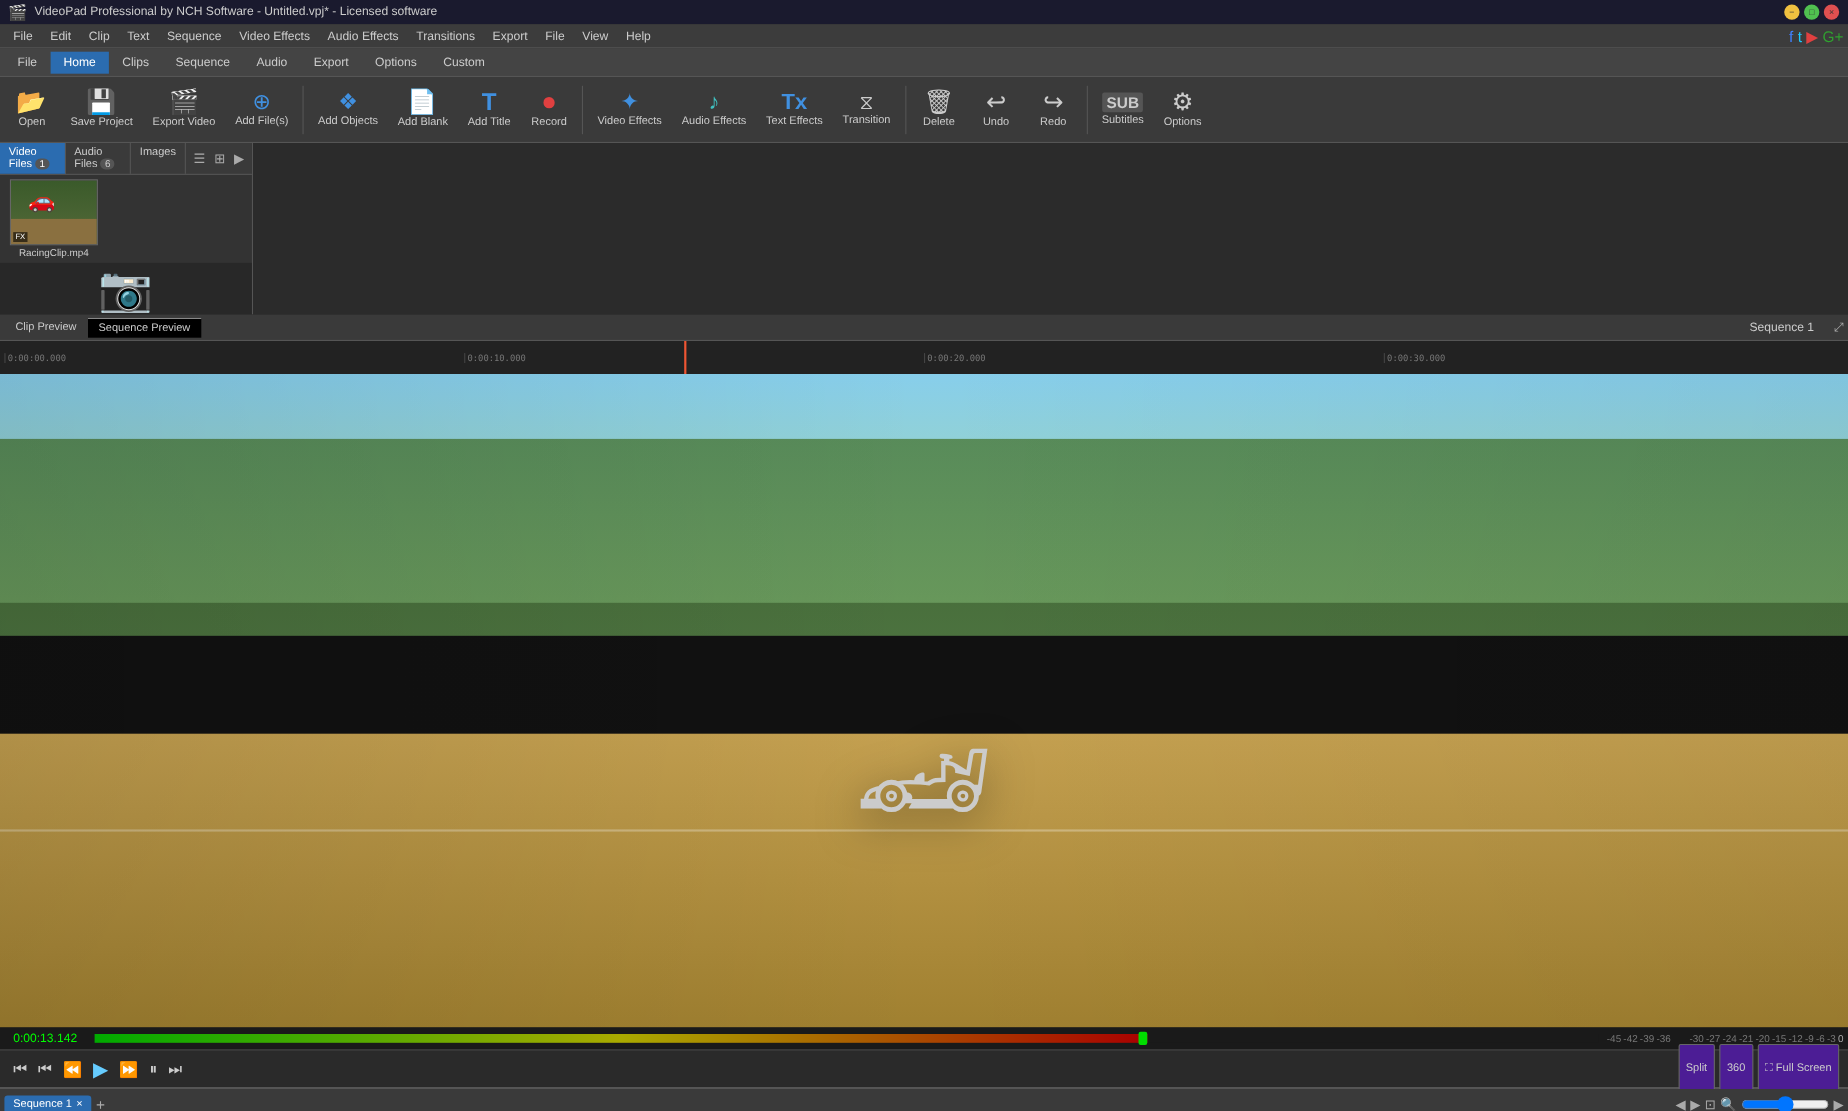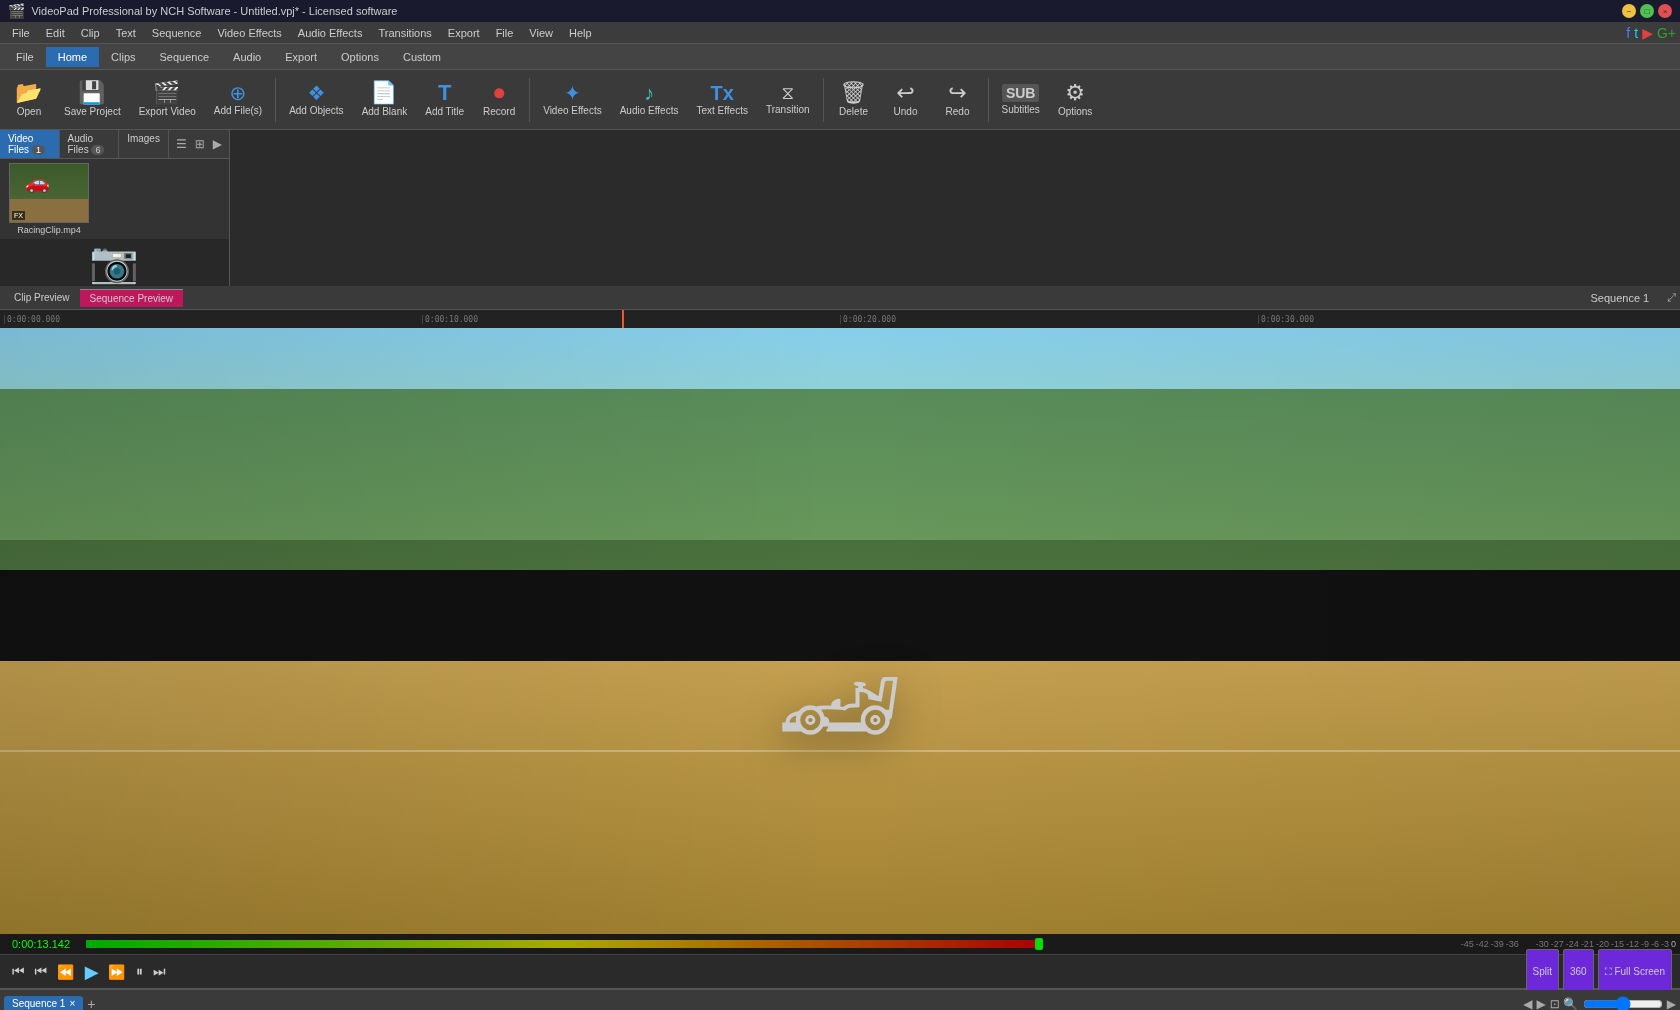--- a/index.html
+++ b/index.html
@@ -41,42 +41,42 @@
     .media-thumb { width: 80px; height: 60px; background: #222; border: 1px solid #555; cursor: pointer; display: flex; align-items: center; justify-content: center; font-size: 9px; color: #aaa; flex-direction: column; }
     .media-item { display: flex; flex-direction: column; align-items: center; width: 90px; }
     .media-label { font-size: 9px; color: #ccc; text-align: center; margin-top: 2px; word-break: break-all; }
     #left-preview { flex: 1; display: flex; align-items: center; justify-content: center; background: #282828; }
     .camera-icon { font-size: 40px; color: #555; }
 
     
     #preview-area { flex: 1; display: flex; flex-direction: column; background: #2a2a2a; }
     #preview-tabs { display: flex; align-items: center; background: #3a3a3a; border-bottom: 1px solid #555; padding: 0 4px; height: 24px; }
     .preview-tab { padding: 3px 10px; cursor: pointer; color: #ccc; font-size: 10px; }
-    .preview-tab.active { background: #be185d; border-top: 1px solid #888; }
+    .preview-tab.active { background: #000000; border-top: 1px solid #888; }
     #seq-title { margin-left: auto; color: #ccc; font-size: 11px; padding-right: 10px; }
     #video-preview { flex: 1; background: #111; display: flex; align-items: center; justify-content: center; position: relative; overflow: hidden; }
     #timeline-bar { height: 20px; background: #1a1a1a; display: flex; align-items: center; padding: 0 4px; }
     #timecode-display { color: #00ff00; font-size: 11px; font-family: Liberation Sans, sans-serif; padding: 0 8px; }
     #playback-controls { display: flex; align-items: center; justify-content: space-between; background: #2a2a2a; height: 34px; padding: 0 8px; border-top: 1px solid #444; }
     .play-btns { display: flex; align-items: center; gap: 2px; }
     .play-btn { background: none; border: none; color: #ccc; cursor: pointer; font-size: 14px; padding: 2px 4px; }
     #right-controls { display: flex; align-items: center; gap: 4px; }
-    .rc-btn { background: #6d28d9; border: 1px solid #666; color: #ccc; font-size: 10px; padding: 16px 6px; cursor: pointer; border-radius: 2px; }
+    .rc-btn { background: #4c1d95; border: 1px solid #666; color: #ccc; font-size: 10px; padding: 16px 6px; cursor: pointer; border-radius: 2px; }
 
     
     #timeline { background: #2a2a2a; border-top: 2px solid #555; height: 300px; display: flex; flex-direction: column; }
     #timeline-header { display: flex; align-items: center; background: #3a3a3a; height: 28px; padding: 0 4px; border-bottom: 1px solid #555; }
     .seq-tab { display: flex; align-items: center; background: #2b6cb0; color: white; font-size: 10px; padding: 2px 8px; border-radius: 3px 3px 0 0; cursor: pointer; }
     .seq-close { margin-left: 4px; cursor: pointer; }
     .seq-add { background: none; border: none; color: #aaa; cursor: pointer; font-size: 14px; margin-left: 4px; }
     .icon-blue { color: #4090e0; }
     .icon-red { color: #e04040; }
     .icon-cyan { color: #40c0c0; }
 
-    #preview-timeline-ruler { height: 18px; background: #222; position: relative; display: flex; align-items: center; }
+    #preview-timeline-ruler { height: 30px; background: #222; position: relative; display: flex; align-items: center; }
     .preview-ruler-marks { display: flex; width: 100%; padding: 0 4px; gap: 0; }
     .preview-ruler-mark { flex: 1; color: #777; font-size: 8px; font-family: monospace; border-left: 1px solid #444; padding-left: 2px; }
     .preview-playhead { position: absolute; width: 2px; background: #e53; height: 100%; z-index: 10; }
   </style>
 </head>
 <body>
 
 <div id="titlebar">
   <div style="display:flex;align-items:center;gap:6px;">
     <span style="font-size:14px;">🎬</span>

